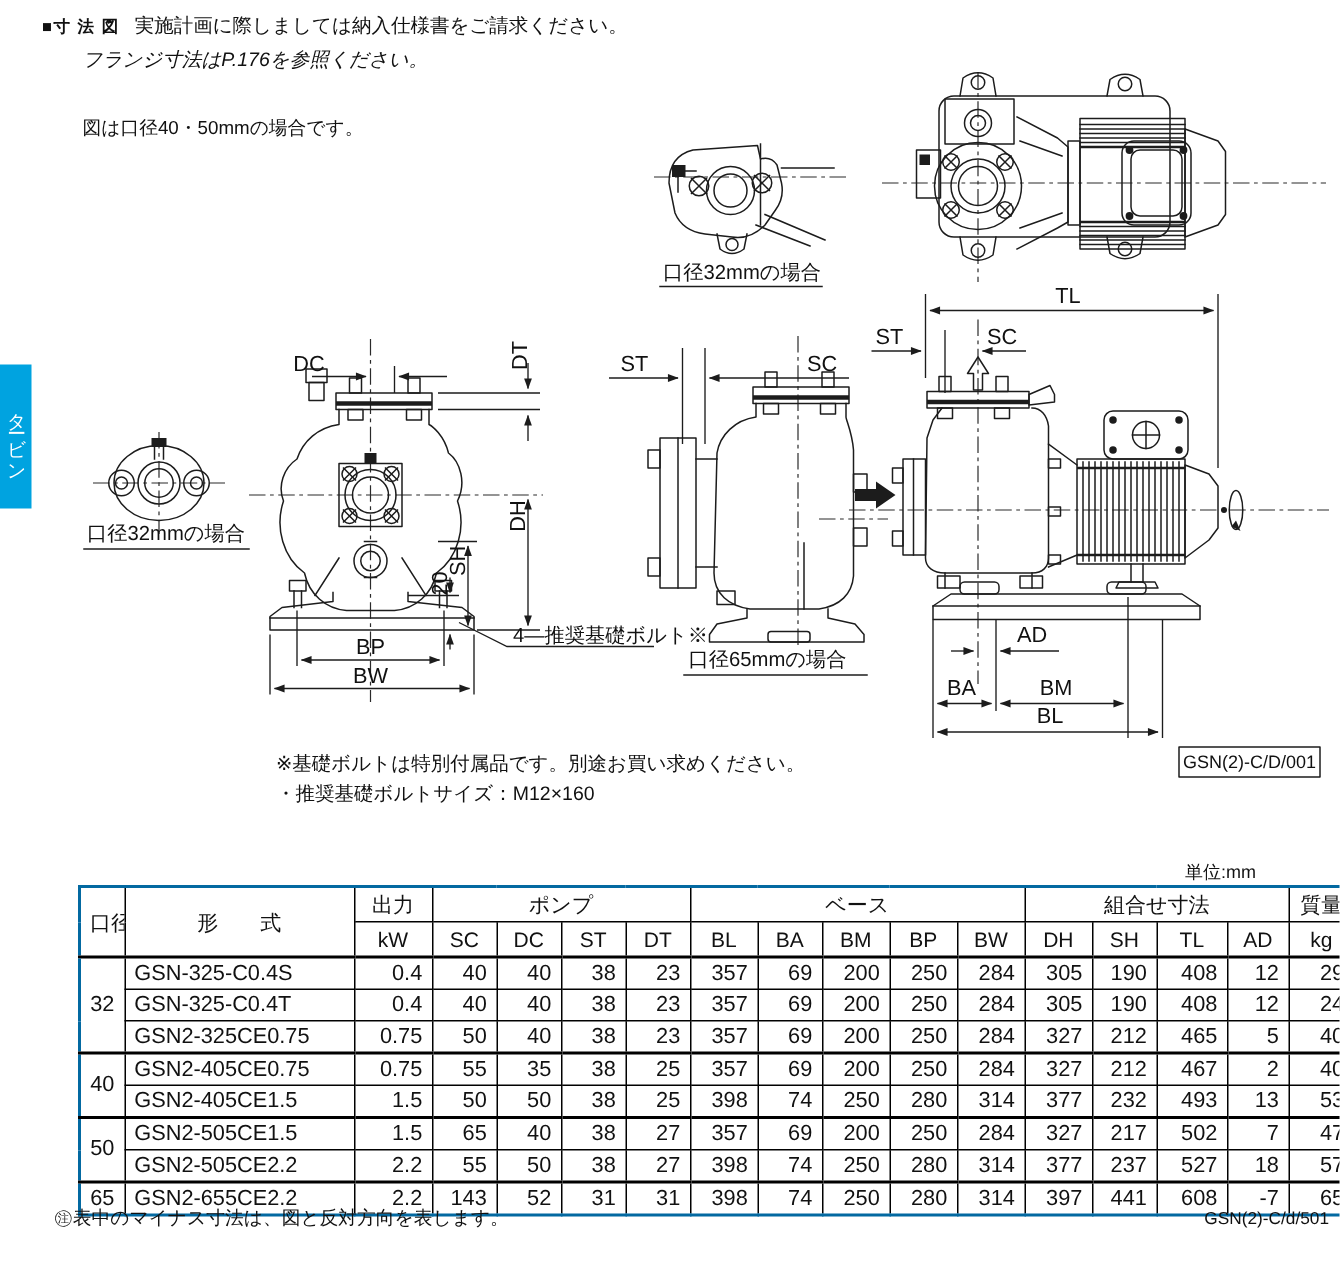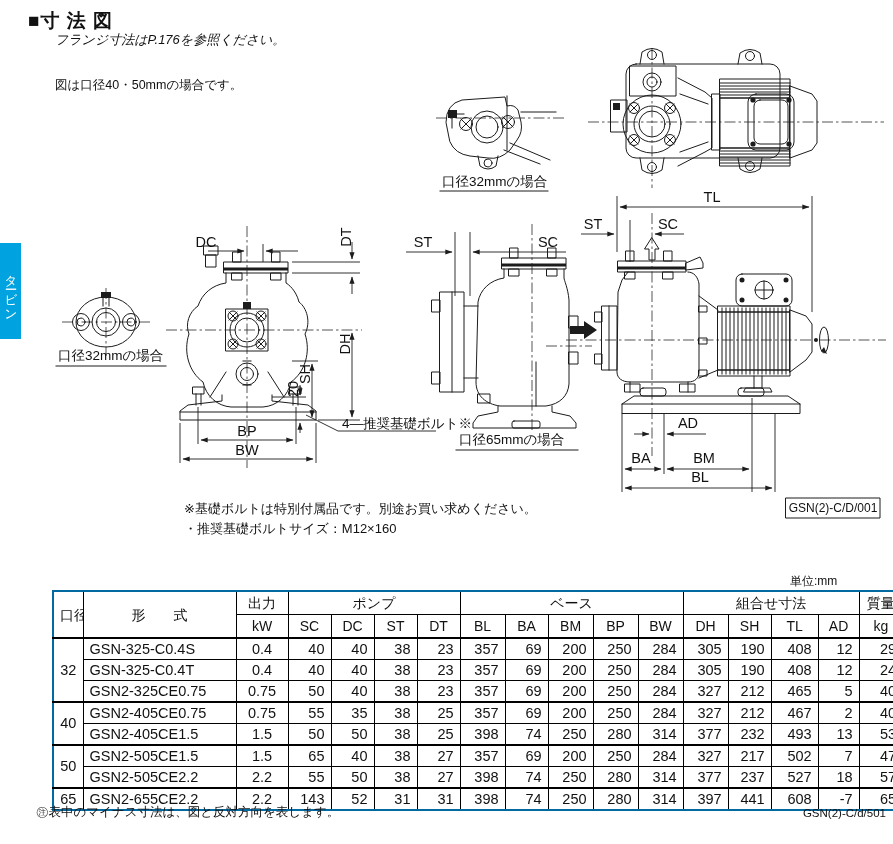--- a/index.html
+++ b/index.html
@@ -4,21 +4,21 @@
 <style>
   html,body{margin:0;padding:0;}
   body{
     width:893px;height:844px;position:relative;background:#ffffff;
     font-family:"Liberation Sans","DejaVu Sans",sans-serif;color:#111;
     overflow:hidden;
   }
   .abs{position:absolute;}
   
   .hdr-row{left:28px;top:8px;display:flex;align-items:baseline;gap:10px;white-space:nowrap;}
-  .hdr-title{font-size:19px;font-weight:bold;letter-spacing:1px;}
+  .hdr-title{font-size:11px;font-weight:bold;letter-spacing:1px;}
   .hdr-note{font-size:13px;}
   .hdr-sub{left:55px;font-size:13px;white-space:nowrap;}
   
   .side-tab{
     left:0;top:243px;width:21px;height:96px;background:#00a3e0;color:#fff;
     writing-mode:vertical-rl;text-orientation:mixed;
     display:flex;align-items:center;justify-content:center;
     font-size:12.5px;letter-spacing:2px;
   }
   
@@ -40,31 +40,32 @@
     position:absolute;left:52px;top:590px;width:850px;table-layout:fixed;
     border-collapse:collapse;border:2px solid #0369a1;font-size:14.5px;
   }
   table.spec th,table.spec td{
     border:1px solid #000;padding:0 6px;height:20px;line-height:1;
     font-weight:normal;overflow:hidden;white-space:nowrap;
   }
   table.spec thead th{text-align:center;height:22px;font-size:14px;}
   td.c-bore{text-align:center;}
   td.c-model{text-align:left;padding-left:7px;}
-  td.c-kw{text-align:center;}
+  td.c-kw{text-align:right;}
   td.c-num{text-align:right;padding-right:8px;}
   tr.grp td{border-top:2px solid #000;}
   .foot-note{left:36px;top:804px;font-size:12.5px;white-space:nowrap;}
   .foot-code{left:750px;top:807px;width:136px;text-align:right;font-size:11.5px;}
 </style>
 </head>
 <body>
 
 <div class="abs hdr-row">
   <span class="hdr-title">■寸 法 図</span>
+  <span class="hdr-note">実施計画に際しましては納入仕様書をご請求ください。</span>
 </div>
 <div class="abs hdr-sub" style="top:31px;font-style:italic;">フランジ寸法はP.176を参照ください。</div>
 <div class="abs hdr-sub" style="top:50px;font-size:12.5px;margin-top:27px;">図は口径40・50mmの場合です。</div>
 
 <div class="abs side-tab" style="background: rgb(0, 163, 224);">
   <span>タービン</span>
 </div>
 
 <svg width="893" height="560" viewBox="0 0 893 560">
   <defs>

